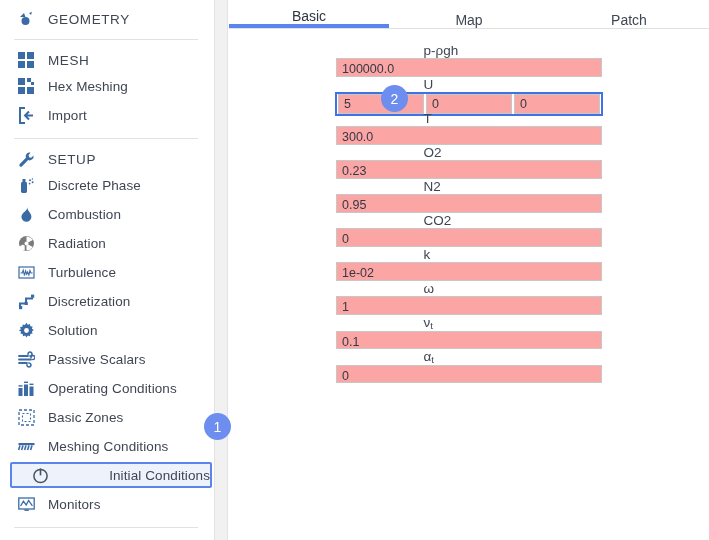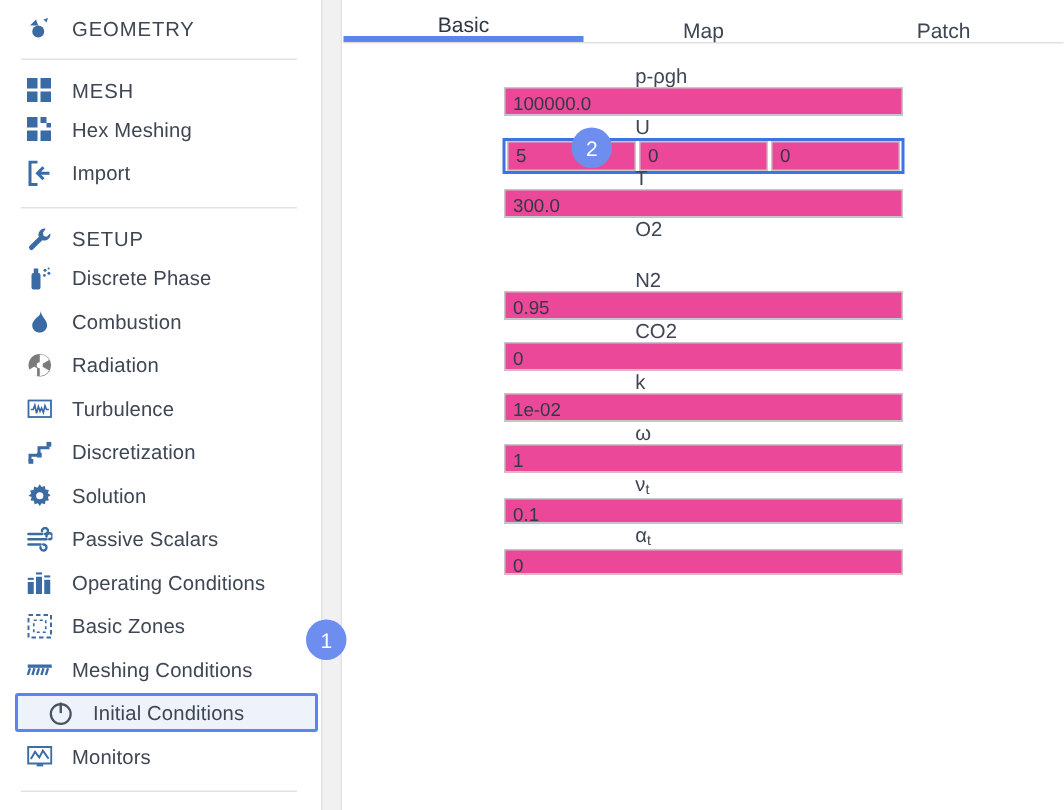--- a/index.html
+++ b/index.html
@@ -61,20 +61,21 @@
   
   .side-item.selected {
     margin-left: 10px;
     margin-right: 12px;
     width: 202px;
     height: 26px;
     background: #eef2fb;
     border: 2px solid #5b84ec;
     border-radius: 2px;
     padding-left: 20px;
+    justify-content: space-between;
   }
   .side-item.selected .ico { color: #4a5360; }
 
   
   #divider {
     position: absolute;
     left: 214px; top: 0;
     width: 14px; height: 540px;
     background: #f1f1f1;
     border-left: 1px solid #e3e3e3;
@@ -138,21 +139,21 @@
   }
   .row .rlabel sub {
     font-size: 9.5px;
     vertical-align: -2px;
   }
   .field {
     width: 266px;
     height: 22px;
     border: 1px solid #c7c7c7;
     box-sizing: border-box;
-    background: #ec4899;
+    background: #fca5a5;
     font-size: 12.5px;
     color: #333a45;
     padding: 0 0 0 5px;
     line-height: 20px;
     font-family: "Liberation Sans", sans-serif;
     border-radius: 0;
     outline: none;
     overflow: hidden;
     white-space: nowrap;
   }
@@ -420,20 +421,21 @@
           <div class="field">0</div>
           <div class="field">0</div>
         </div>
       </div>
       <div class="row">
         <div class="rlabel">T</div>
         <div class="field">300.0</div>
       </div>
       <div class="row">
         <div class="rlabel">O2</div>
+        <div class="field">0.23</div>
       </div>
       <div class="row">
         <div class="rlabel">N2</div>
         <div class="field">0.95</div>
       </div>
       <div class="row">
         <div class="rlabel">CO2</div>
         <div class="field">0</div>
       </div>
       <div class="row">

